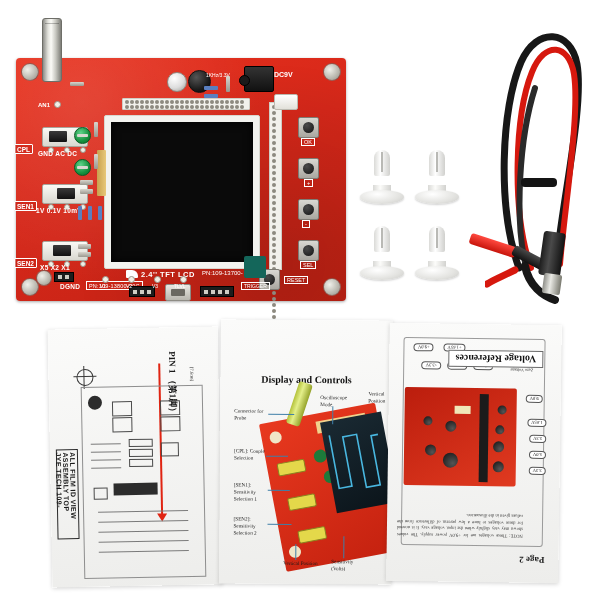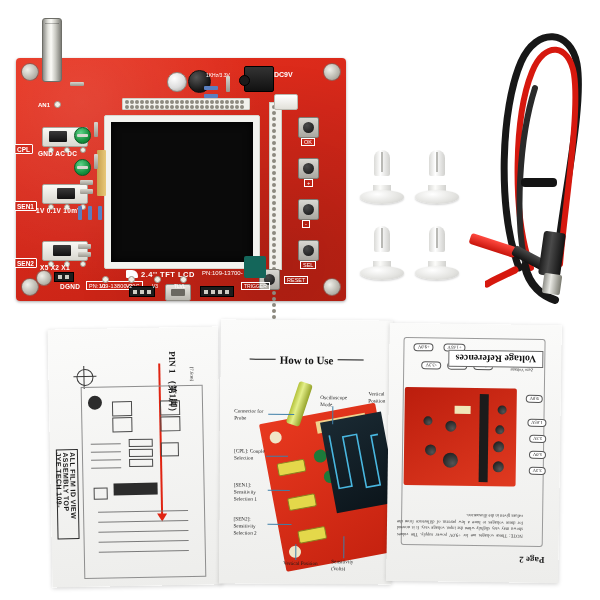--- a/index.html
+++ b/index.html
@@ -519,23 +519,21 @@
       </div>
 
       <div class="titlebox">
         <span class="rot90" style="left:5px;top:2px">JYE TECH  109-</span>
         <span class="rot90" style="left:12px;top:2px">ASSEMBLY TOP</span>
         <span class="rot90" style="left:19px;top:2px">ALL FILM ID VIEW</span>
       </div>
     </div>
 
     <div class="page page-mid">
-      <div class="howto">
-        <span class="line"></span><span class="ht">How to Use</span><span class="line"></span>
-      </div>
+      <div class="dispctl">Display and Controls</div>
 
       <div class="mini-pcb">
         <div style="position:absolute;left:10px;top:42px;width:26px;height:11px;background:#e4d84a;border:1px solid #8a8320;border-radius:2px"></div>
         <div style="position:absolute;left:14px;top:78px;width:26px;height:11px;background:#e4d84a;border:1px solid #8a8320;border-radius:2px"></div>
         <div style="position:absolute;left:18px;top:112px;width:26px;height:11px;background:#e4d84a;border:1px solid #8a8320;border-radius:2px"></div>
         <div style="position:absolute;left:48px;top:36px;width:13px;height:13px;border-radius:50%;background:#1d7a3a"></div>
         <div style="position:absolute;left:54px;top:58px;width:13px;height:13px;border-radius:50%;background:#1d7a3a"></div>
         <div style="position:absolute;left:8px;top:10px;width:12px;height:12px;border-radius:50%;background:#f0e6c8"></div>
         <div style="position:absolute;left:6px;top:126px;width:12px;height:12px;border-radius:50%;background:#f0e6c8"></div>
         <div style="position:absolute;left:56px;top:8px;width:50px;height:12px;background:#f3e39a;opacity:.9"></div>

